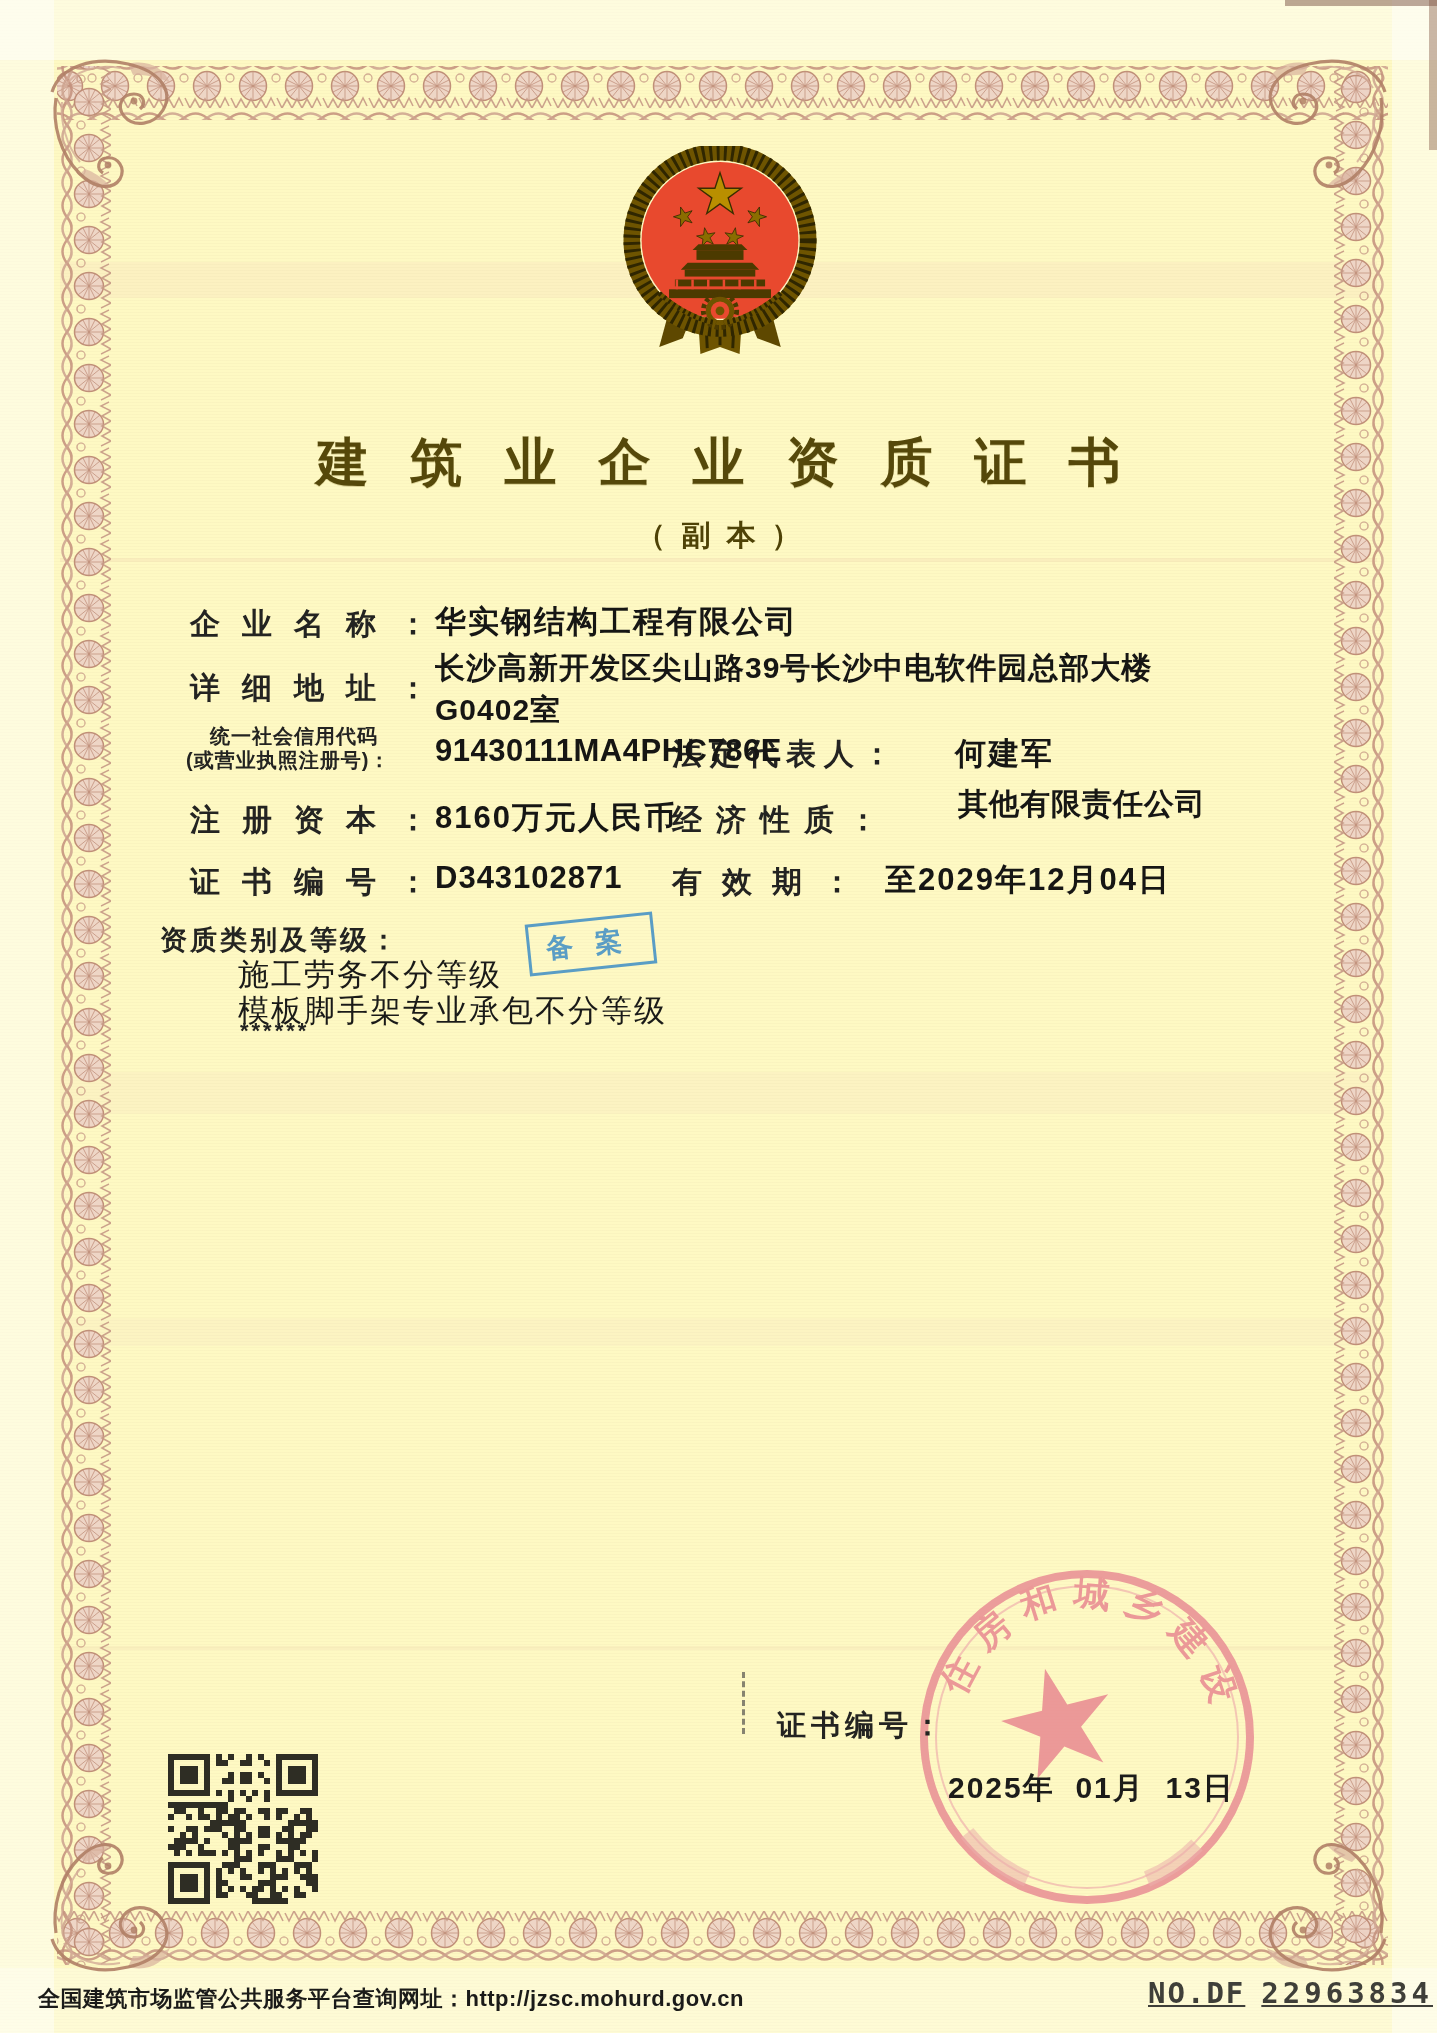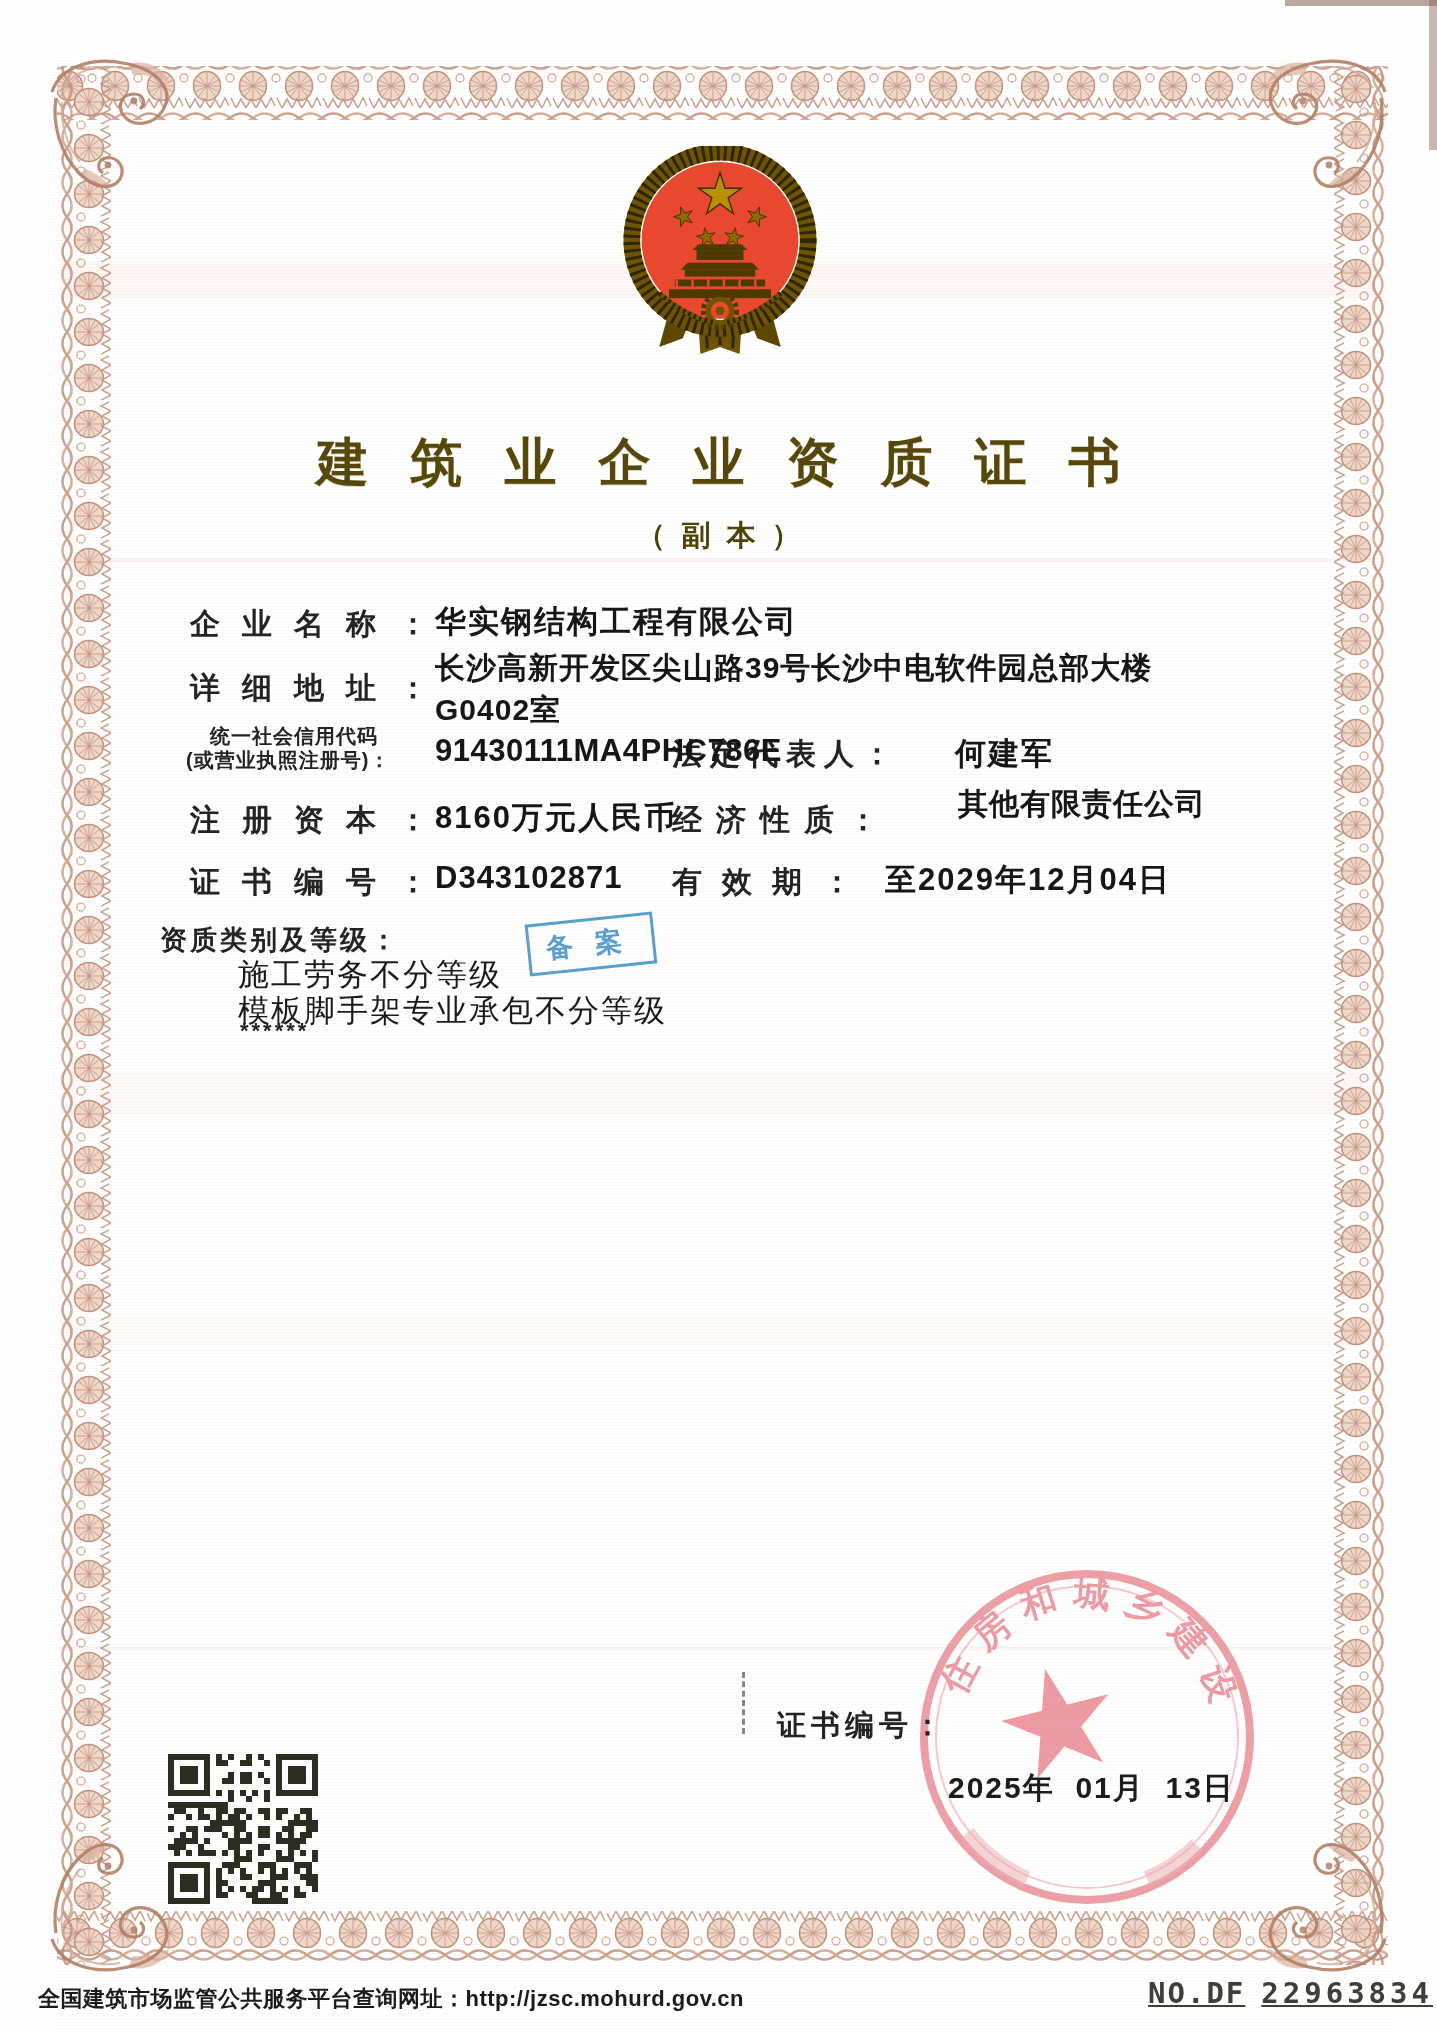--- a/index.html
+++ b/index.html
@@ -1,18 +1,18 @@
 <!DOCTYPE html>
 <html><head>
 <meta charset="utf-8">
 <style>
   html,body{margin:0;padding:0;background:#e8e4da;}
   .page{
     position:relative;width:1437px;height:2033px;margin:0 auto;
-    background:#ffffff;
+    background:#fef9c3;
     font-family:"Liberation Sans","DejaVu Sans",sans-serif;
     color:#1d1d1b;overflow:hidden;
   }
   .striations{
     position:absolute;inset:0;pointer-events:none;z-index:1;
     background:repeating-linear-gradient(180deg, rgba(184,156,126,0.055) 0 1px, rgba(255,255,255,0) 1px 3px);
   }
   .outer-margin{position:absolute;background:rgba(255,255,255,0.45);z-index:2;}
   .om-top{left:0;top:0;width:1437px;height:60px;}
   .om-bottom{left:0;top:1968px;width:1437px;height:65px;background:rgba(255,255,255,0.30);}

